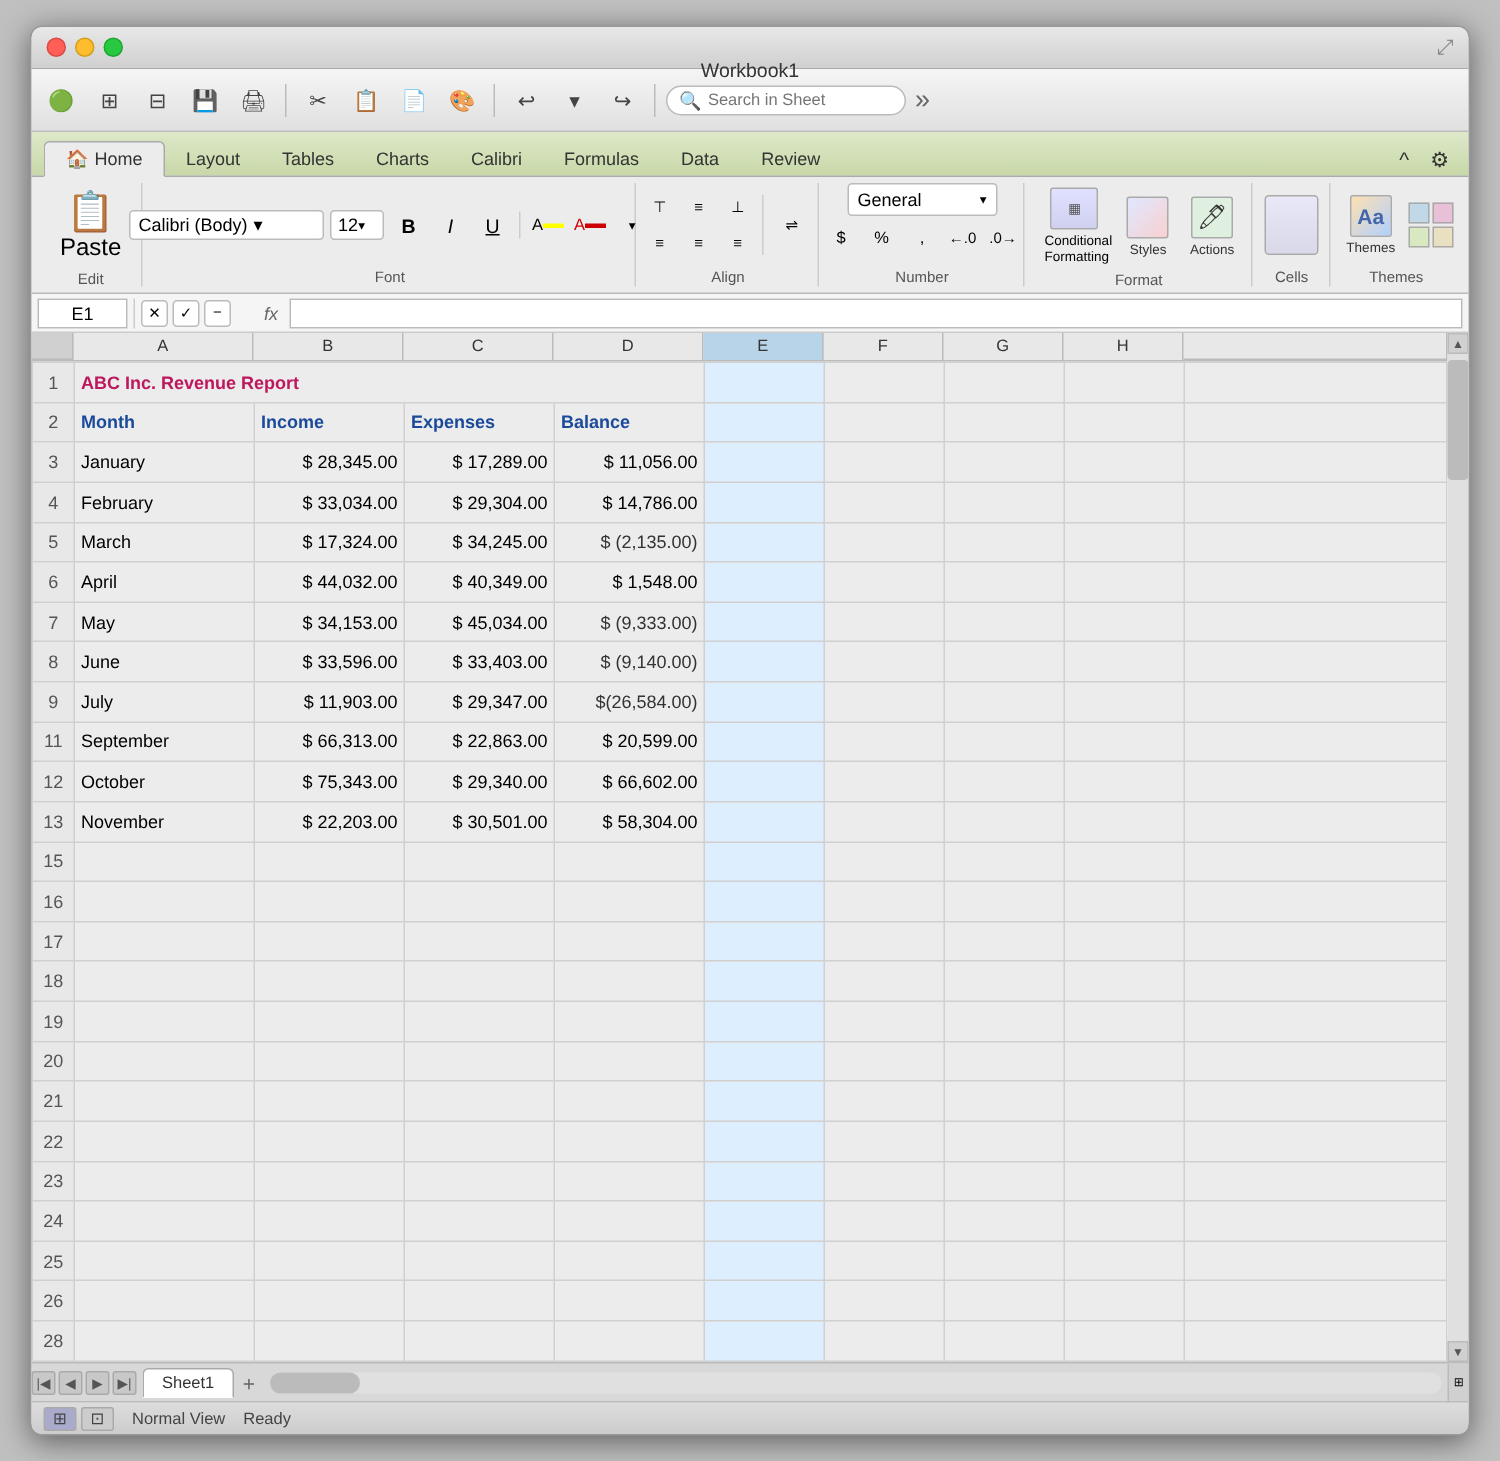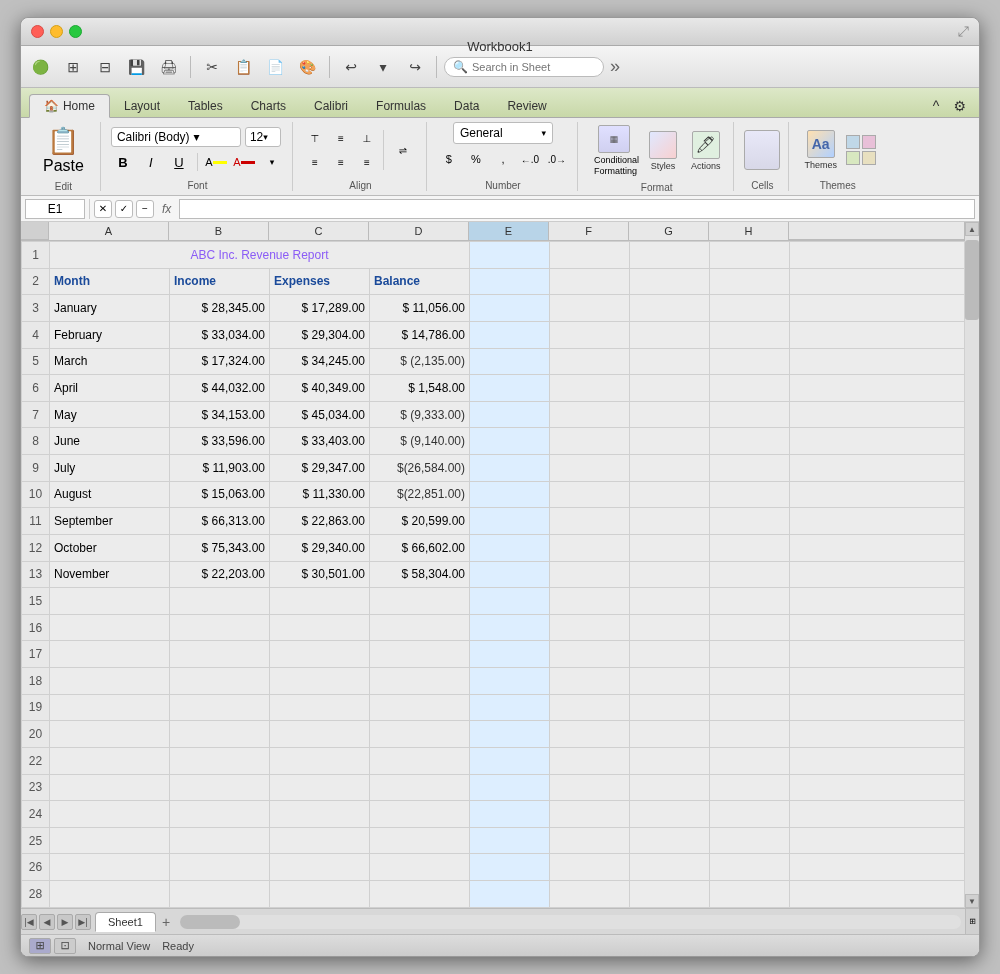--- a/index.html
+++ b/index.html
@@ -207,21 +207,21 @@
       align-items: center;
       padding: 4px 8px;
       cursor: pointer;
       border-radius: 4px;
       border: none;
       background: transparent;
     }
     
     .font-controls {
       display: flex;
-      flex-direction: column;
+      flex-direction: row;
       gap: 4px;
       flex: 1;
     }
     .font-row1, .font-row2 {
       display: flex;
       align-items: center;
       gap: 4px;
     }
     .font-dropdown {
       display: flex;
@@ -336,21 +336,21 @@
       cursor: pointer;
       display: flex;
       align-items: center;
       justify-content: center;
       font-size: 10px;
     }
     .fx-label {
       font-size: 12px;
       font-style: italic;
       color: #666;
-      margin-left: 4px;
+      margin-left: 18px;
     }
     
     .spreadsheet-container {
       flex: 1;
       display: flex;
       overflow: hidden;
     }
     .col-header {
       border-right: 1px solid #bbb;
       text-align: center;
@@ -389,23 +389,23 @@
     .col-a { width: 120px; }
     .col-b { width: 100px; }
     .col-c { width: 100px; }
     .col-d { width: 100px; }
     .col-e { width: 80px; background: #eef0ff; }
     .col-f { width: 80px; }
     .col-g { width: 80px; }
     .col-h { width: 80px; }
     .col-e-selected { background: #ddeeff; border-right: 2px solid #5599cc; border-left: 2px solid #5599cc; }
     .cell-title {
-      text-align: center;
-      font-weight: normal;
-      color: #8b5cf6;
+      text-align: left;
+      font-weight: bold;
+      color: #be185d;
       font-size: 13px;
     }
     .cell-header {
       font-weight: bold;
       color: #1a4a9a;
     }
     .cell-dollar {
       text-align: right;
     }
     .cell-neg {
@@ -893,32 +893,20 @@
             <td class="cell-dollar">$ 11,903.00</td>
             <td class="cell-dollar">$ 29,347.00</td>
             <td class="cell-neg">$(26,584.00)</td>
             <td class="col-e-selected"></td>
             <td></td>
                 <td></td>
                 <td></td>
                 <td></td>
           </tr>
           <tr>
-            <td class="row-num">10</td>
-            <td>August</td>
-            <td class="cell-dollar">$ 15,063.00</td>
-            <td class="cell-dollar">$ 11,330.00</td>
-            <td class="cell-neg">$(22,851.00)</td>
-            <td class="col-e-selected"></td>
-            <td></td>
-                <td></td>
-                <td></td>
-                <td></td>
-          </tr>
-          <tr>
             <td class="row-num">11</td>
             <td>September</td>
             <td class="cell-dollar">$ 66,313.00</td>
             <td class="cell-dollar">$ 22,863.00</td>
             <td class="cell-dollar">$  20,599.00</td>
             <td class="col-e-selected"></td>
             <td></td>
                 <td></td>
                 <td></td>
                 <td></td>
@@ -1014,20 +1002,32 @@
                 <td></td>
                 <td></td>
                 <td></td>
                 <td class="col-e-selected"></td>
                 <td></td>
                 <td></td>
                 <td></td>
                 <td></td>
               </tr>
           <tr>
+                <td class="row-num">21</td>
+                <td></td>
+                <td></td>
+                <td></td>
+                <td></td>
+                <td class="col-e-selected"></td>
+                <td></td>
+                <td></td>
+                <td></td>
+                <td></td>
+              </tr>
+          <tr>
                 <td class="row-num">22</td>
                 <td></td>
                 <td></td>
                 <td></td>
                 <td></td>
                 <td class="col-e-selected"></td>
                 <td></td>
                 <td></td>
                 <td></td>
                 <td></td>

